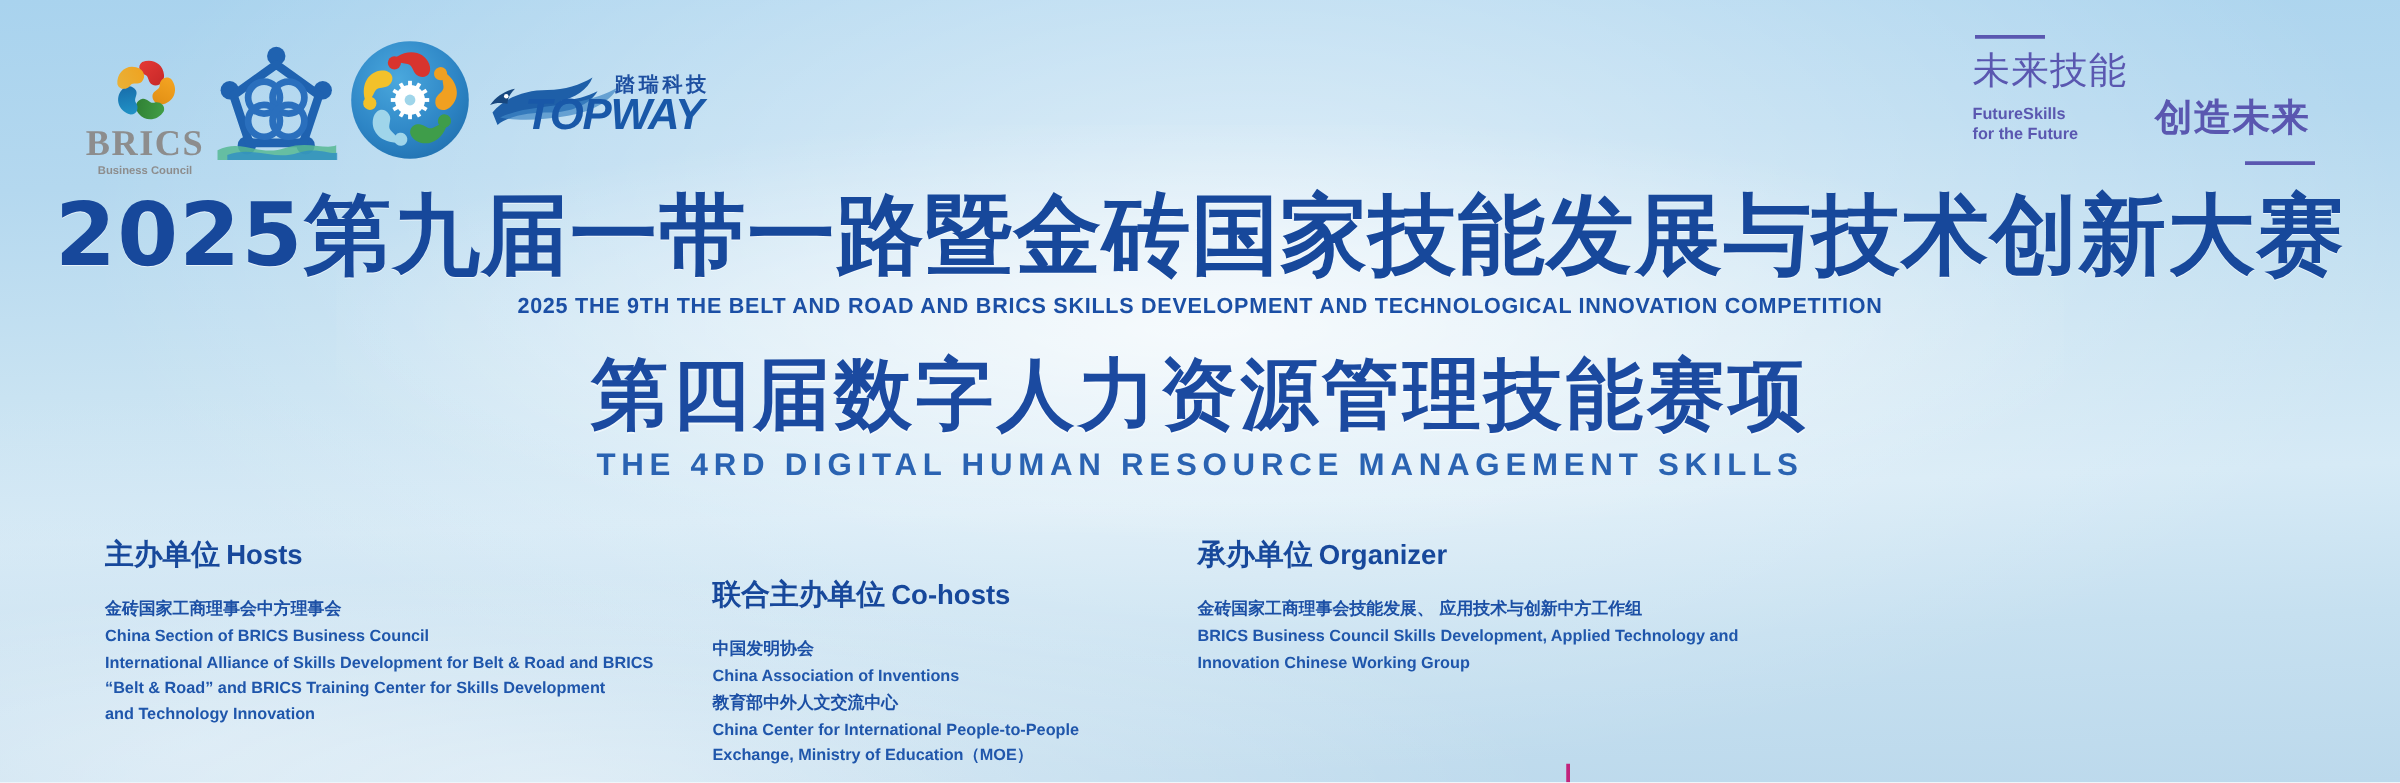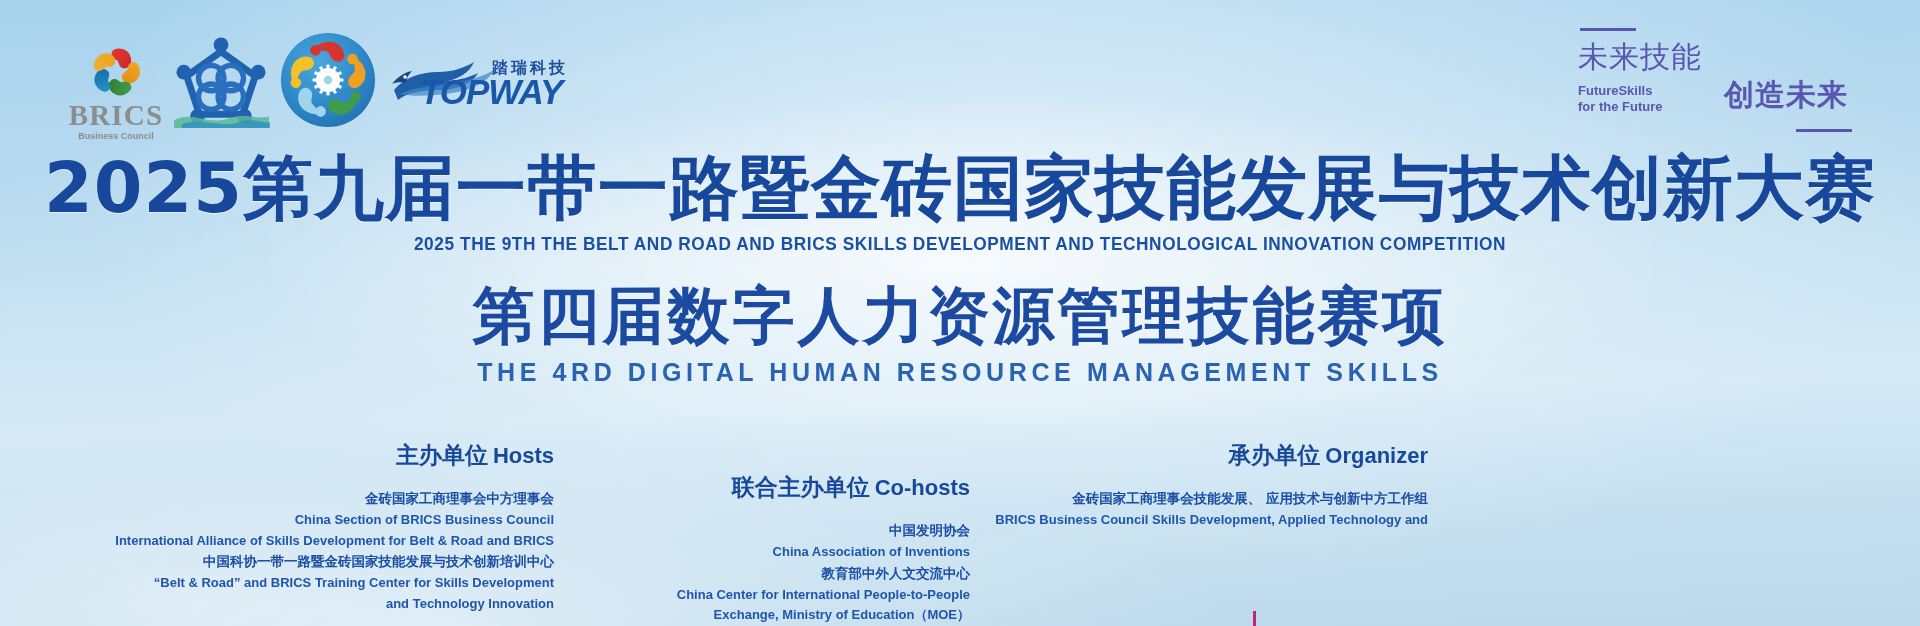--- a/index.html
+++ b/index.html
@@ -108,21 +108,21 @@
   }
   #subtitle-en{
     font-size:25px; font-weight:bold; color:#2a63b2; letter-spacing:4.6px;
     margin-top:8px; font-family:"Liberation Sans",sans-serif;
   }
 
   
   #footer{
     position:absolute; left:0; top:432px; width:1920px; height:190px;
   }
-  .col{ position:absolute; top:12px;text-align:right; }
+  .col{ position:absolute; top:1px; }
   #col-hosts{ left:84px; width:470px; }
   #col-cohosts{ left:570px; width:400px;margin-top:32px; }
   #col-organizer{ left:958px; width:470px; }
   #col-coorganizer{ left:1512px; width:400px; }
 
   .col-head{
     font-size:23px; font-weight:bold; color:#17489b; line-height:1;
     margin-bottom:21px; white-space:nowrap;
     font-family:"DejaVu Sans",sans-serif;
   }
@@ -334,36 +334,36 @@
     <div id="subtitle-en">THE 4RD DIGITAL HUMAN RESOURCE MANAGEMENT SKILLS</div>
   </div>
 
   <div id="footer">
 
     <div class="col" id="col-hosts">
       <div class="col-head"><span>主办单位</span><span class="en">Hosts</span></div>
       <div class="line-cn">金砖国家工商理事会中方理事会</div>
       <div class="line-en">China Section of BRICS Business Council</div>
       <div class="line-en">International Alliance of Skills Development for Belt &amp; Road and BRICS</div>
-      <div class="line-cn">中国科协一带一路暨金砖国家技能发展与技术创新培训中心</div>
       <div class="line-en">  “Belt &amp; Road”  and BRICS Training Center for Skills Development</div>
       <div class="line-en">and Technology Innovation</div>
     </div>
 
     <div class="col" id="col-cohosts">
       <div class="col-head"><span>联合主办单位</span><span class="en">Co-hosts</span></div>
       <div class="line-cn">中国发明协会</div>
       <div class="line-en">China Association of Inventions</div>
       <div class="line-cn">教育部中外人文交流中心</div>
       <div class="line-en">China Center for International People-to-People</div>
       <div class="line-en">Exchange, Ministry of Education（MOE）</div>
     </div>
 
     <div class="col" id="col-organizer">
       <div class="col-head"><span>承办单位</span><span class="en">Organizer</span></div>
       <div class="line-cn">金砖国家工商理事会技能发展、 应用技术与创新中方工作组</div>
       <div class="line-en">BRICS Business Council Skills Development, Applied Technology and</div>
+      <div class="line-en">Innovation Chinese Working Group</div>
     </div>
 
   </div>
 
   <div id="bottom-tick"></div>
 </div>
 
 </body></html>

